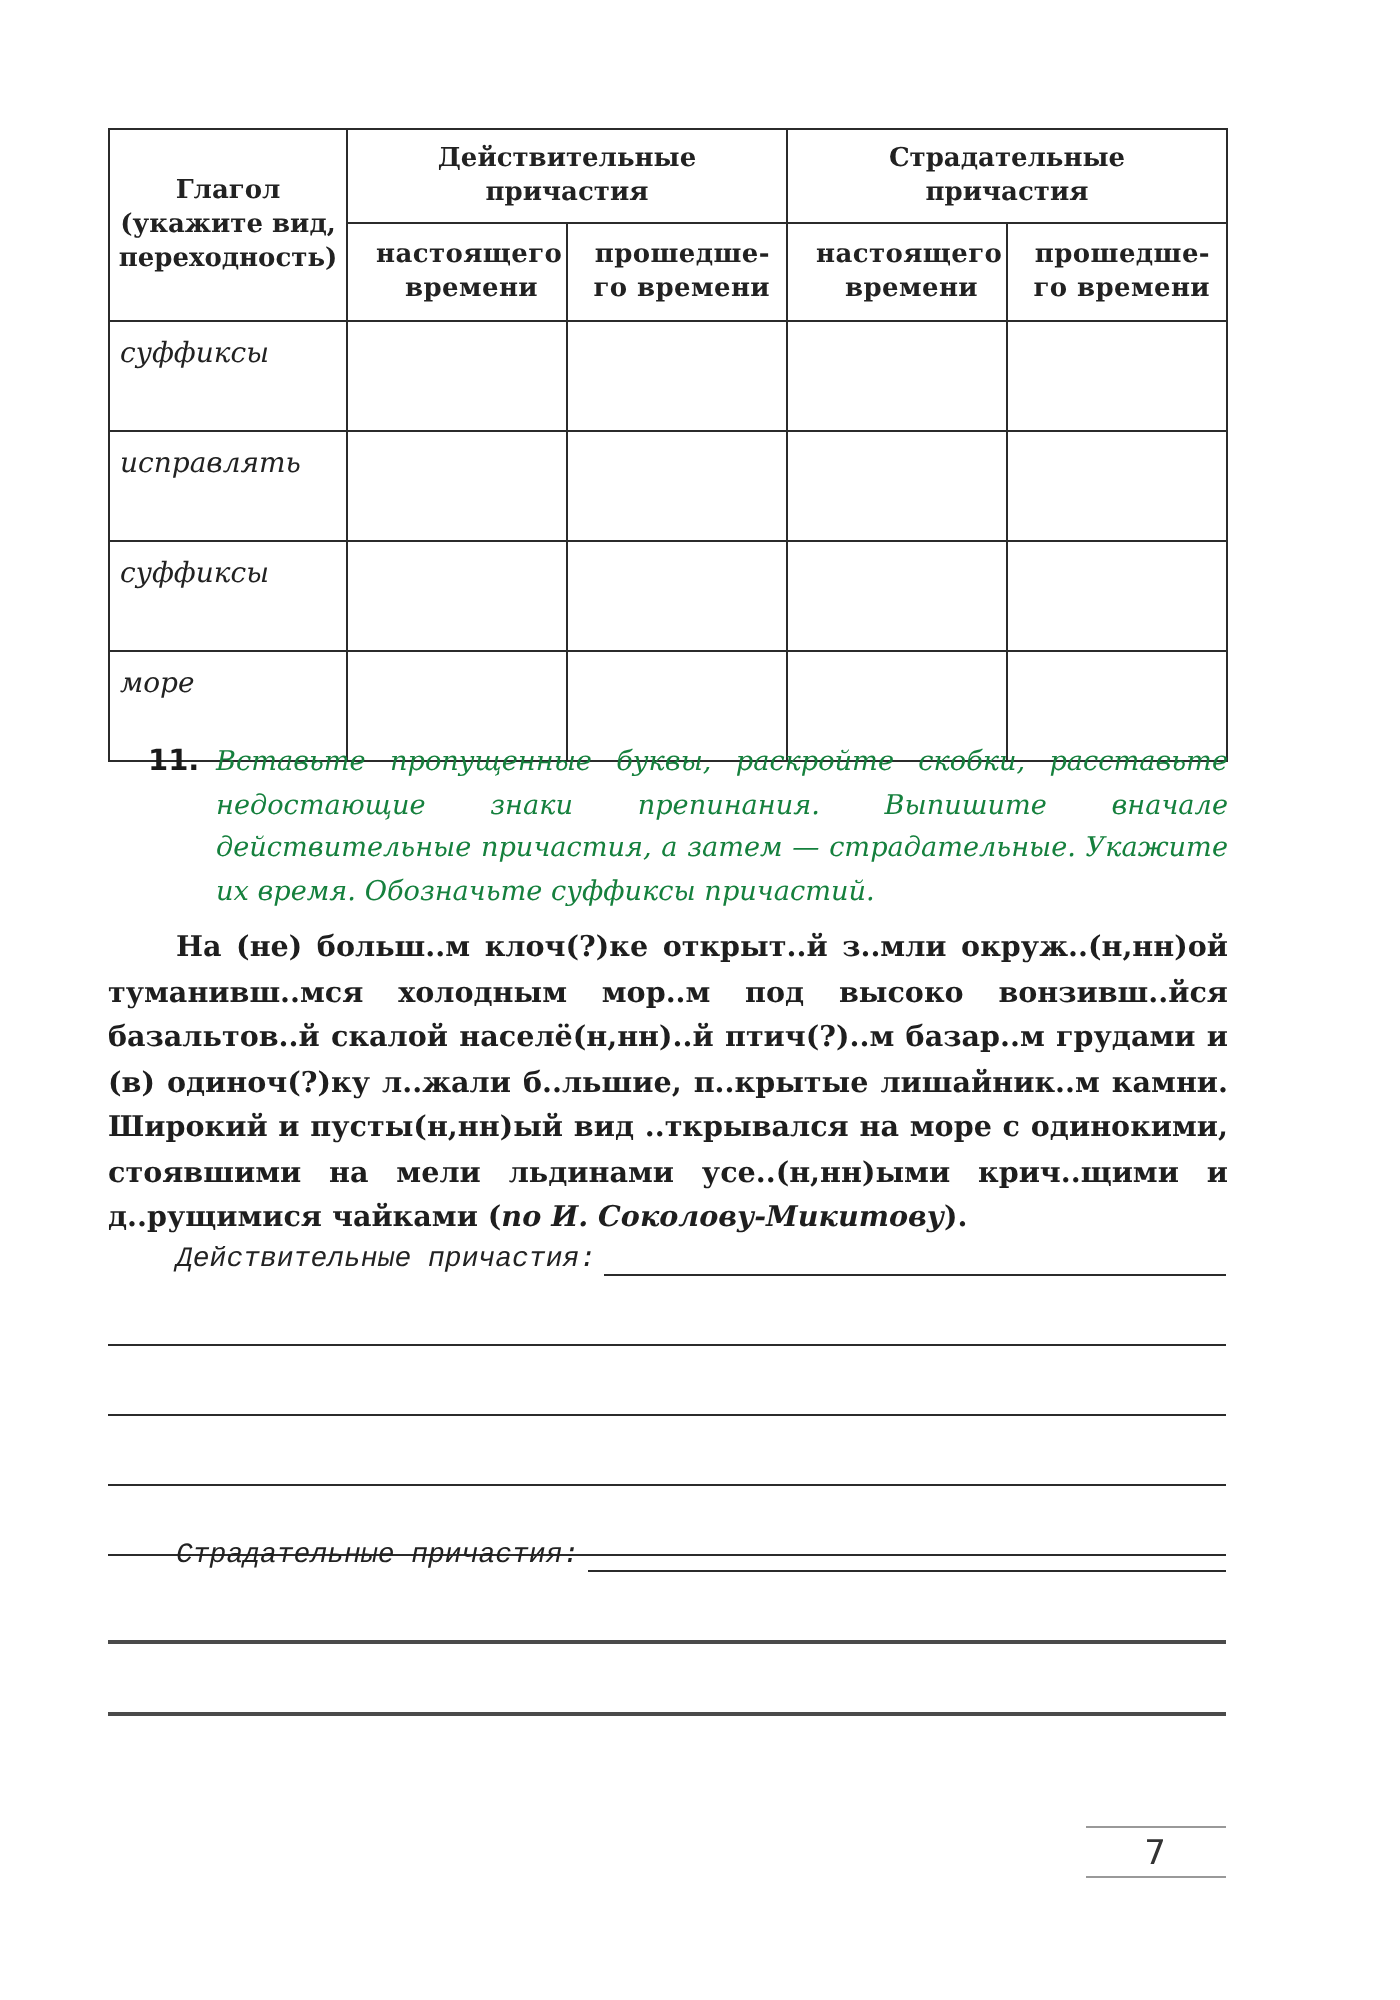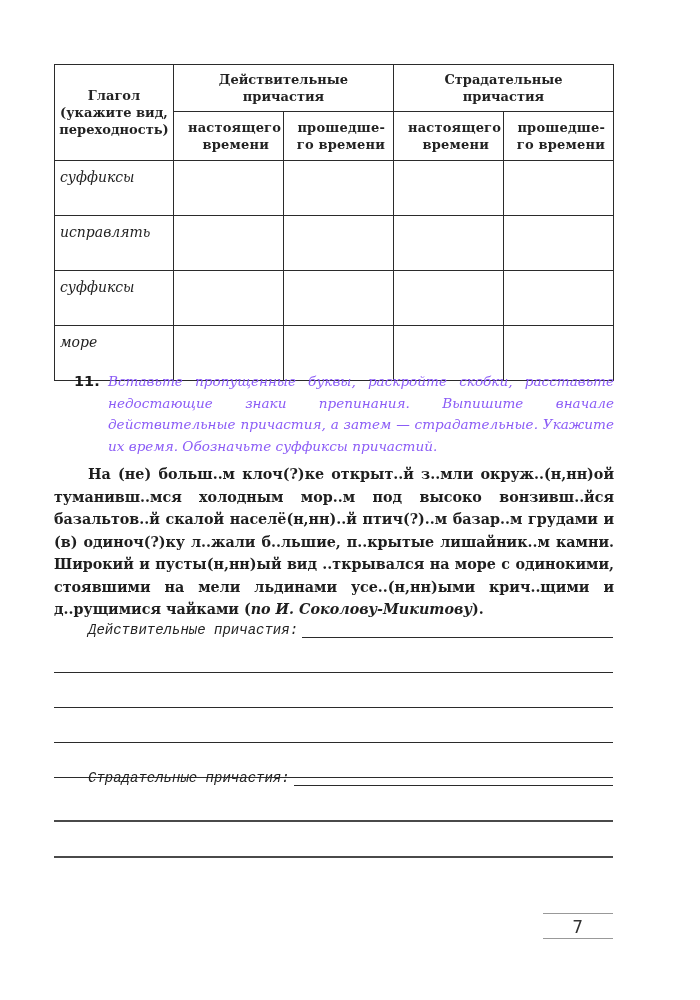--- a/index.html
+++ b/index.html
@@ -24,21 +24,21 @@
   }
   .grid-table tr.body-row td { height: 46px; }
   .grid-table td.cell { background: #fff; }
 
   
   .exercise { position: absolute; left: 54px; top: 371px; width: 560px; }
   .task-line { display: flex; }
   .task-num { font-family: "DejaVu Sans", sans-serif; font-weight: bold; font-size: 14.5px; width: 34px; flex: none; line-height: 21px; margin-left: 20px; }
   .task-text {
     font-family: "DejaVu Serif", serif; font-style: italic; font-size: 13.6px; line-height: 21.5px;
-    text-align: justify; color: #8b5cf6; width: 526px;
+    text-align: justify; color: #15803d; width: 526px;
   }
   .passage {
     margin-top: 6px; font-family: "DejaVu Serif", serif; font-size: 14.3px; line-height: 22.5px;
     text-align: justify; text-indent: 34px; color: #1e1e1e; width: 560px; font-weight: bold;
   }
   .passage .author { font-style: italic; }
 
   
   .answer { position: absolute; left: 54px; width: 559px; }
   .answer-head { display: flex; align-items: flex-end; padding-left: 34px; }

